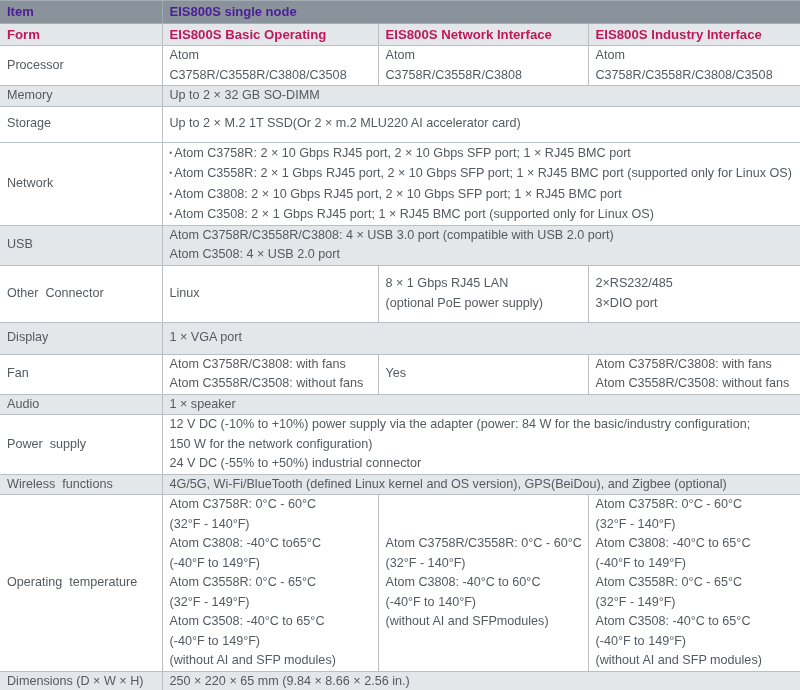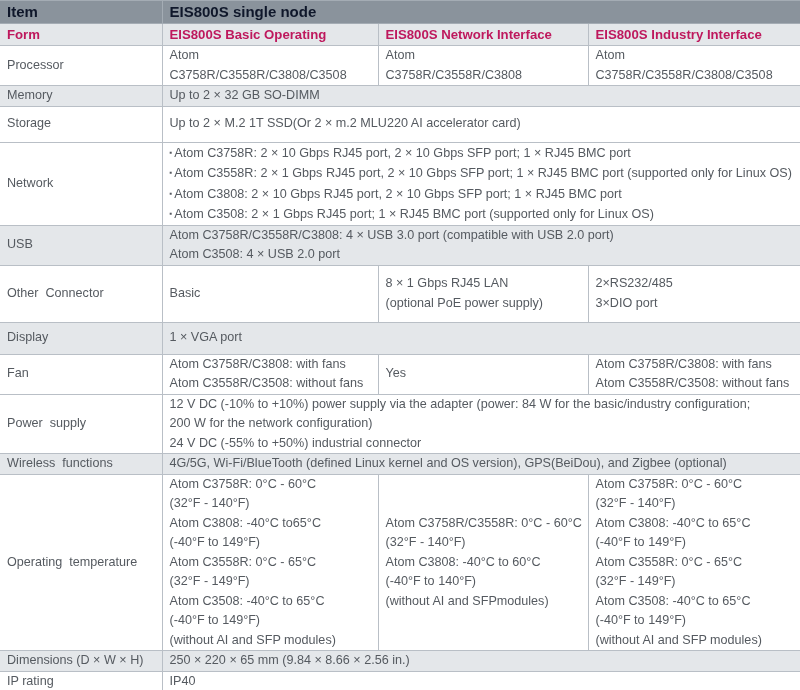--- a/index.html
+++ b/index.html
@@ -1,21 +1,21 @@
 <!DOCTYPE html>
 <html><head>
 <meta charset="utf-8">
 <style>
   html, body { margin: 0; padding: 0; background: #ffffff; }
   body { width: 800px; height: 690px; overflow: hidden; font-family: "Liberation Sans", "DejaVu Sans", sans-serif; color: #555a60; }
   table.spec { border-collapse: collapse; width: 800px; table-layout: fixed; font-size: 12.6px; line-height: 19.5px; }
   table.spec td { border: 1px solid #b9bfc6; padding: 0 0 0 7px; vertical-align: middle; white-space: nowrap; overflow: hidden; }
   table.spec tr > td:first-child { border-left: none; }
   table.spec tr > td:last-child { border-right: none; }
-  tr.hdr td { background: #8a939c; color: #0f172a; font-weight: bold; font-size: 15px; height: 22px; border-color: #a4acb4; }
+  tr.hdr td { background: #8a939c; color: #4c1d95; font-weight: bold; font-size: 13px; height: 22px; border-color: #a4acb4; }
   tr.sub td { background: #e4e7ea; color: #be185d; font-weight: bold; font-size: 13.2px; height: 21px; }
   tr.shade td { background: #e4e7ea; margin-left: 27px; }
   tr.white td { background: #ffffff; }
   .line { display: block; }
   .bullet::before { content: "\25AA"; font-size: 8px; margin-right: 2px; vertical-align: 2px; }
 </style>
 </head>
 <body>
 
 <table class="spec">
@@ -80,21 +80,21 @@
     <td>USB</td>
     <td colspan="3">
       <span class="line">Atom C3758R/C3558R/C3808: 4 × USB 3.0 port (compatible with USB 2.0 port)</span>
       <span class="line">Atom C3508: 4 × USB 2.0 port</span>
     </td>
   </tr>
 
   <tr class="white" style="height:57px">
     <td style="white-space:pre">Other  Connector</td>
     <td>
-      <span class="line">Basic</span>
+      <span class="line">Linux</span>
     </td>
     <td>
       <span class="line">8 × 1 Gbps RJ45 LAN</span>
       <span class="line">(optional PoE power supply)</span>
     </td>
     <td>
       <span class="line">2×RS232/485</span>
       <span class="line">3×DIO port</span>
     </td>
   </tr>
@@ -112,26 +112,30 @@
     </td>
     <td>
       <span class="line">Yes</span>
     </td>
     <td>
       <span class="line">Atom C3758R/C3808: with fans</span>
       <span class="line">Atom C3558R/C3508: without fans</span>
     </td>
   </tr>
 
+  <tr class="shade" style="height:20px">
+    <td>Audio</td>
+    <td colspan="3">1 × speaker</td>
+  </tr>
 
   <tr class="white" style="height:58px">
     <td style="white-space:pre">Power  supply</td>
     <td colspan="3">
       <span class="line">12 V DC (-10% to +10%) power supply via the adapter (power: 84 W for the basic/industry configuration;</span>
-      <span class="line">200 W for the network configuration)</span>
+      <span class="line">150 W for the network configuration)</span>
       <span class="line">24 V DC (-55% to +50%) industrial connector</span>
     </td>
   </tr>
 
   <tr class="shade" style="height:19px">
     <td style="white-space:pre">Wireless  functions</td>
     <td colspan="3">4G/5G, Wi-Fi/BlueTooth (defined Linux kernel and OS version), GPS(BeiDou), and Zigbee (optional)</td>
   </tr>
 
   <tr class="white" style="height:176px">

